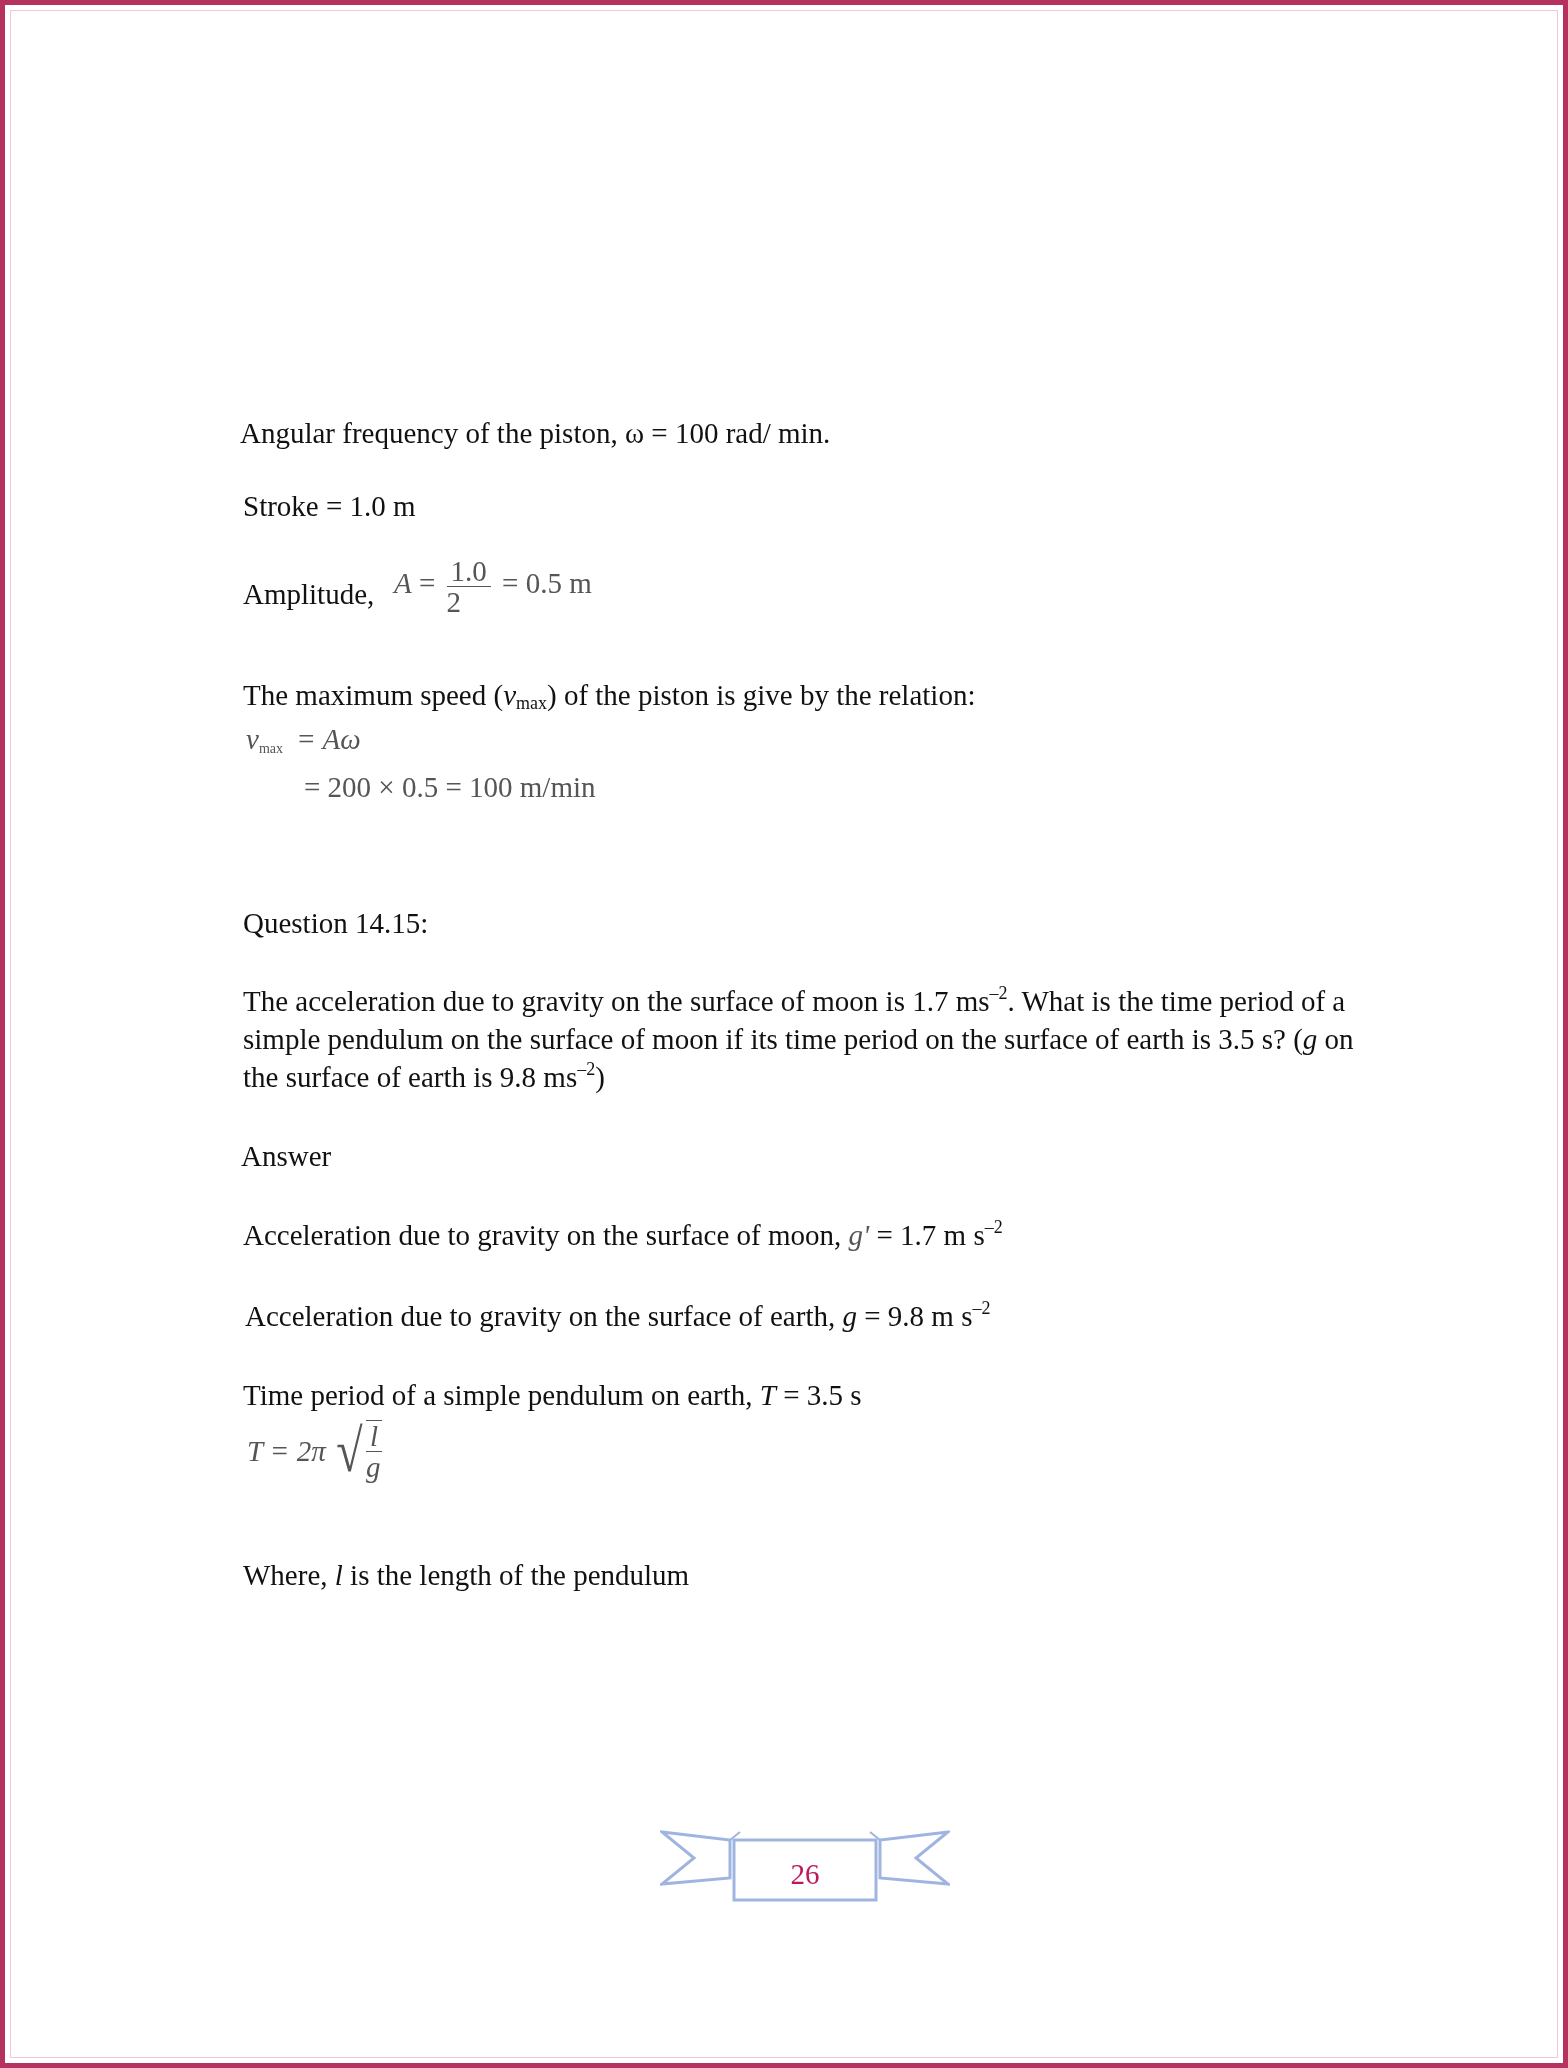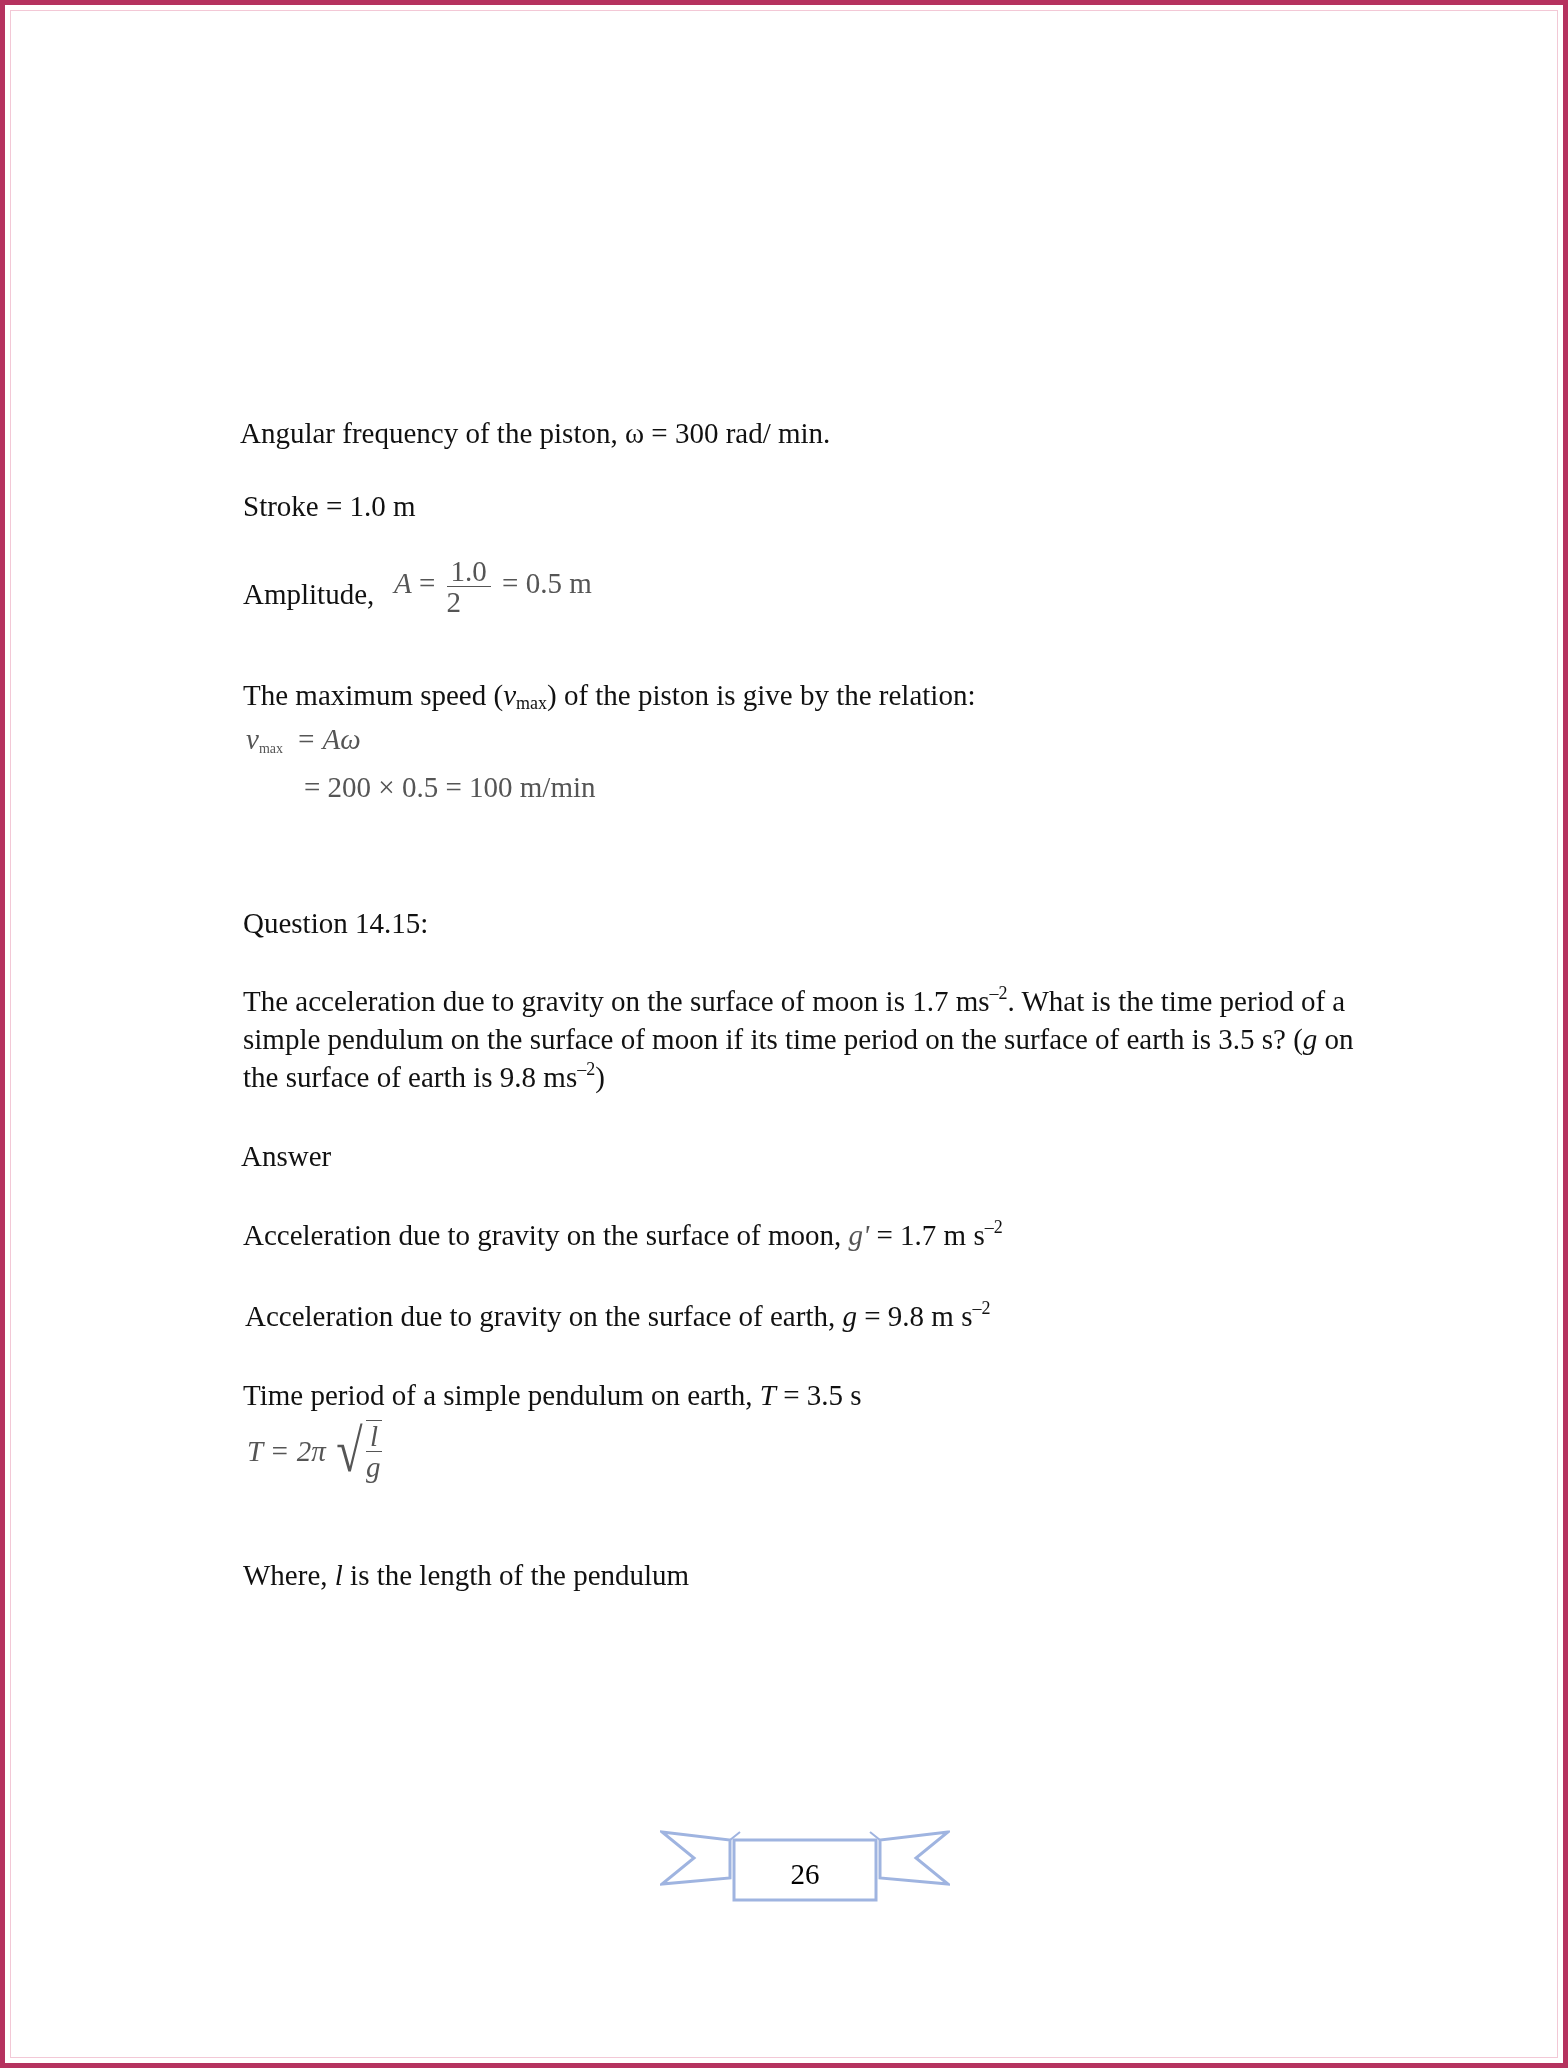--- a/index.html
+++ b/index.html
@@ -17,30 +17,30 @@
   sup { font-size: 18px; vertical-align: 12px; line-height: 0; }
   sub { font-size: 18px; vertical-align: -4px; line-height: 0; }
   .frac { display: inline-block; vertical-align: middle; text-align: left; margin: 0 4px; }
   .frac .num { display: block; border-bottom: 1.5px solid #555; padding: 0 4px; line-height: 30px; }
   .frac .den { display: block; line-height: 30px; }
   .sqrt { display: inline-block; position: relative; vertical-align: middle; }
   .sqrt .rad { display: inline-block; font-size: 60px; line-height: 60px; transform: scaleX(0.8); vertical-align: middle; color: #555; }
   .sqrt .inner { display: inline-block; border-top: 1.5px solid #555; vertical-align: middle; margin-left: -4px; }
   .ribbon { position: absolute; left: 660px; top: 1826px; width: 290px; height: 80px; }
   .ribbon-num { position: absolute; left: 765px; top: 1858px; width: 80px; text-align: center;
-         font-size: 29px; color: #000000; }
+         font-size: 29px; color: #be185d; }
 </style>
 </head>
 <body>
 
 <div class="page-border">
   <div class="inner-line"></div>
 </div>
 
-<div class="txt" style="left:240px; top:416px;">Angular frequency of the piston, ω = 300 rad/ min.</div>
+<div class="txt" style="left:240px; top:416px;">Angular frequency of the piston, ω = 100 rad/ min.</div>
 
 <div class="txt" style="left:243px; top:489px;">Stroke = 1.0 m</div>
 
 <div class="txt" style="left:243px; top:577px;">Amplitude,</div>
 <div class="txt math" style="left:394px; top:556px; line-height:30px;">
   <i>A</i>
   <span>=</span>
   <span class="frac">
     <span class="num">1.0</span>
     <span class="den">2</span>

